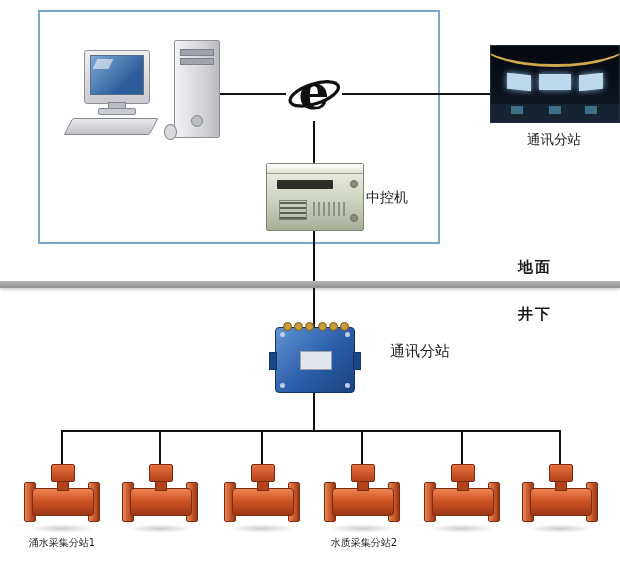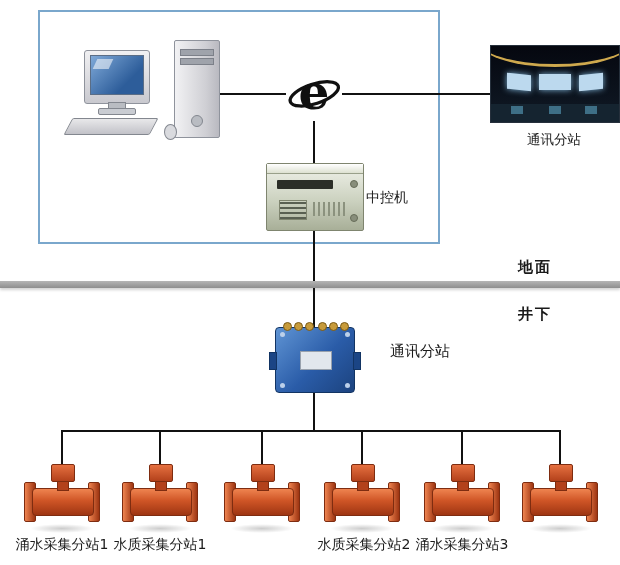--- a/index.html
+++ b/index.html
@@ -73,21 +73,21 @@
   .sub-label{left:390px;top:342px;width:80px;font-size:15px;text-align:left;}
 
   
   .device{position:absolute;top:464px;width:76px;height:62px;}
   .device::after{content:'';position:absolute;left:6px;bottom:-7px;width:64px;height:9px;background:radial-gradient(ellipse at center,rgba(0,0,0,.20),rgba(0,0,0,0) 70%);}
   .dev-topbox{position:absolute;left:27px;top:0;width:22px;height:16px;background:linear-gradient(#e57040,#b3411b);border:1px solid #7e2c10;border-radius:2px;}
   .dev-neck{position:absolute;left:33px;top:16px;width:10px;height:9px;background:#b3411b;border:1px solid #7e2c10;}
   .dev-body{position:absolute;left:8px;top:24px;width:60px;height:26px;background:linear-gradient(180deg,#ef8450 0%,#cf5526 45%,#9e3512 100%);border:1px solid #7e2c10;border-radius:4px;}
   .dev-flange{position:absolute;top:18px;width:10px;height:38px;background:linear-gradient(90deg,#ef8450,#9e3512);border:1px solid #7e2c10;border-radius:2px;}
   .fl-l{left:0;} .fl-r{right:0;}
-  .dev-label{top:536px;width:96px;font-size:14px;text-align:center;}
+  .dev-label{top:536px;width:96px;font-size:10px;text-align:center;}
 </style>
 </head>
 <body>
 
 <div class="canvas">
 
   <div class="gs-box"></div>
 
   <div class="line h" style="left:216px;top:93px;width:276px;"></div>
   <div class="line v" style="left:313px;top:118px;height:46px;"></div>
@@ -206,17 +206,15 @@
   </div>
   <div class="device" style="left:522px">
     <div class="dev-flange fl-l"></div>
       <div class="dev-flange fl-r"></div>
     <div class="dev-body"></div>
       <div class="dev-neck"></div>
       <div class="dev-topbox"></div>
   </div>
 
   <div class="label dev-label" style="left:14px">涌水采集分站1</div>
-  <div class="label dev-label" style="left:112px">水质采集分站1</div>
   <div class="label dev-label" style="left:316px">水质采集分站2</div>
-  <div class="label dev-label" style="left:414px">涌水采集分站3</div>
 
 </div>
 
 </body></html>

